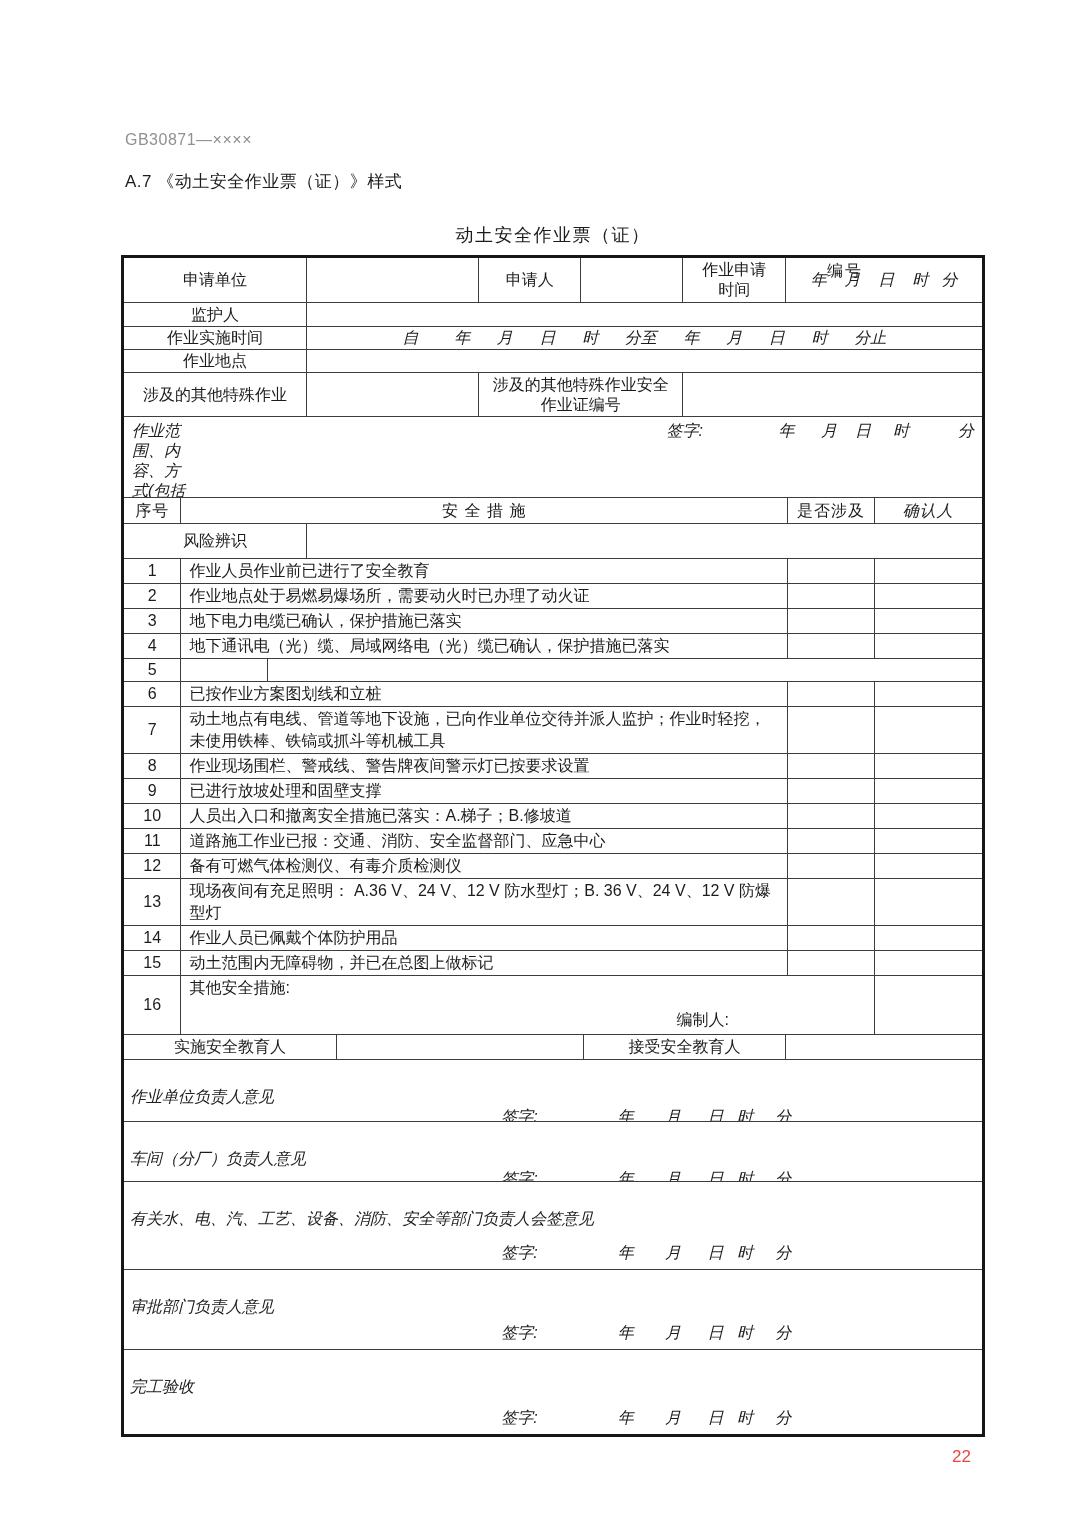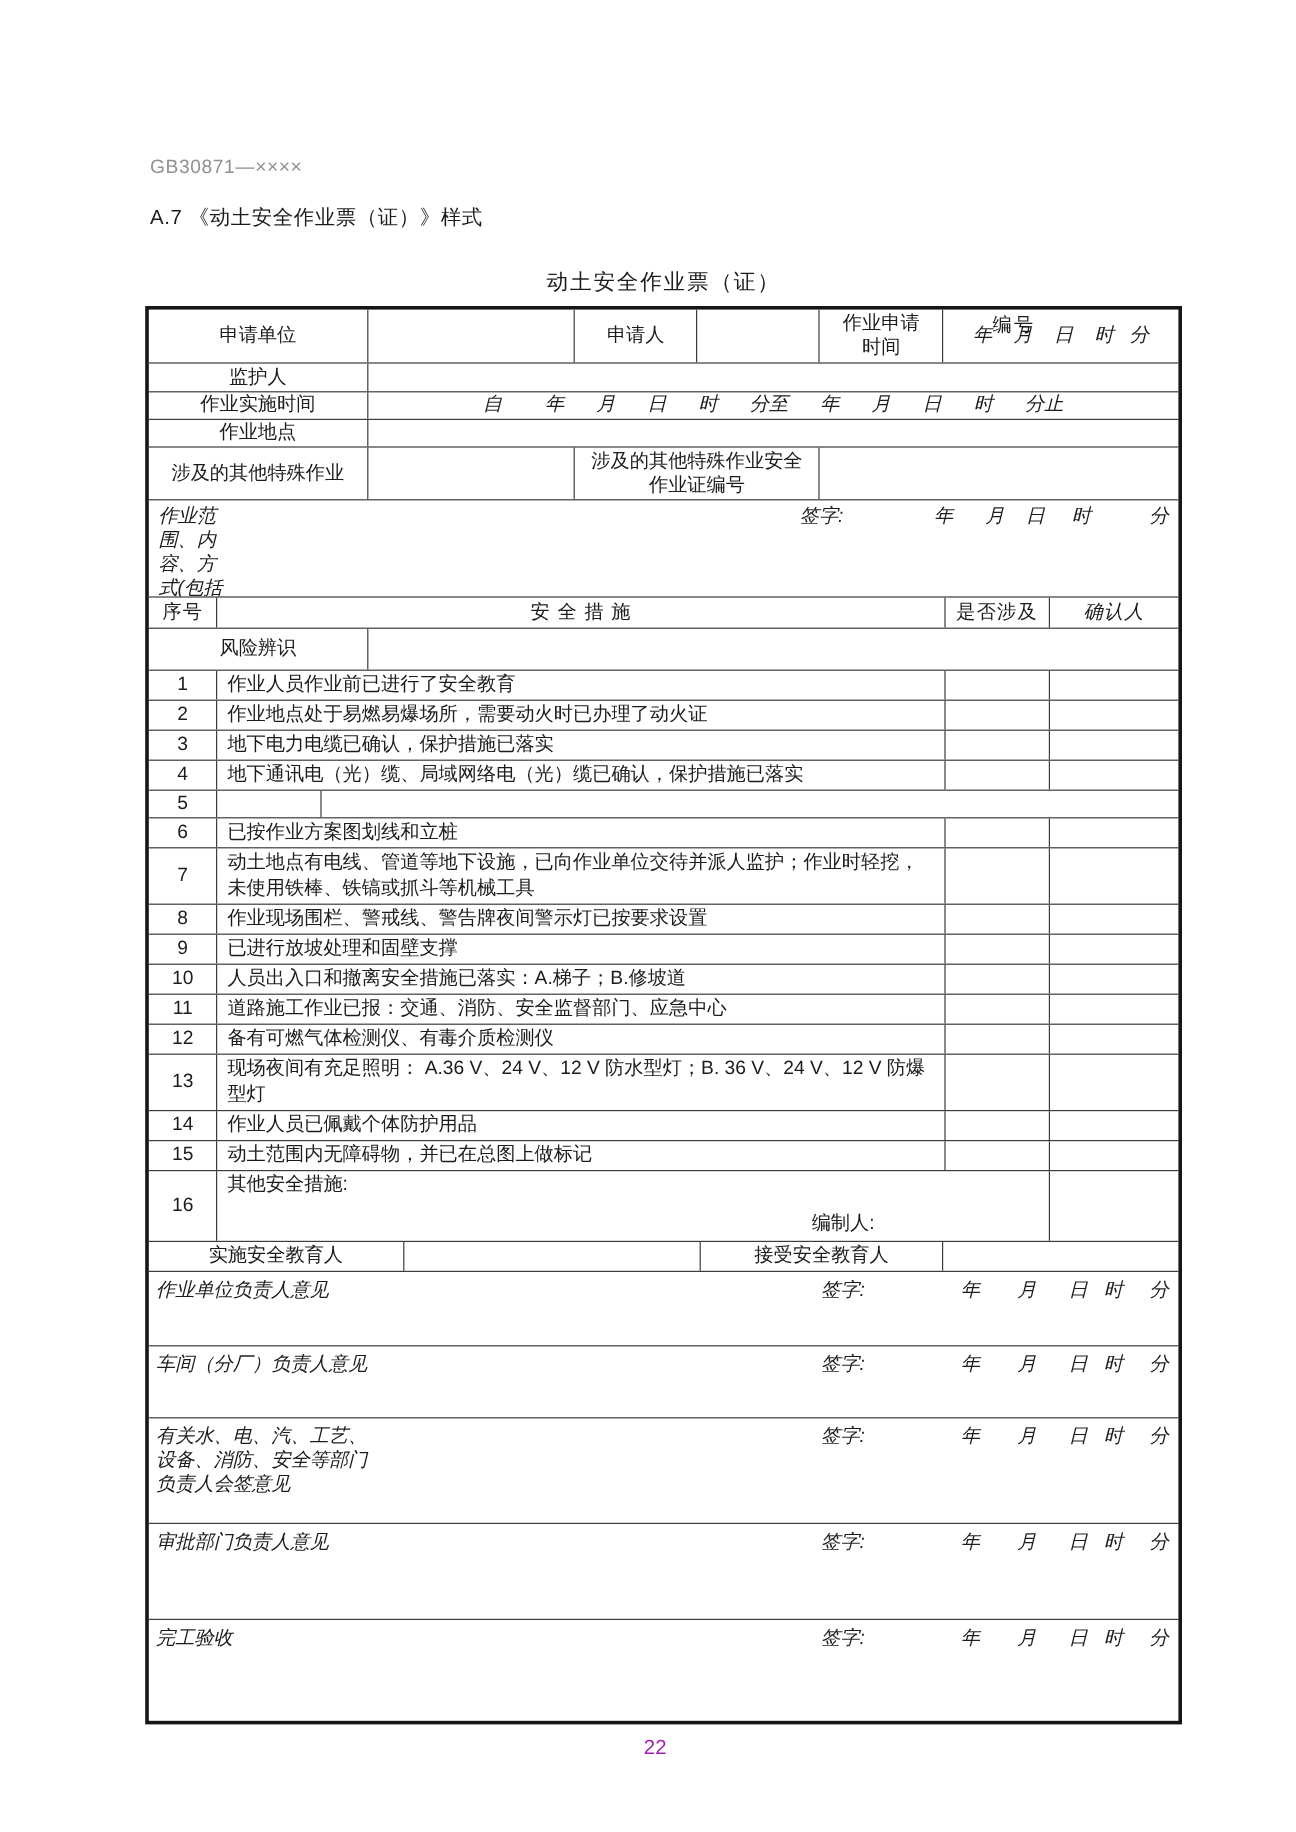--- a/index.html
+++ b/index.html
@@ -46,26 +46,26 @@
   .hdr-cell { letter-spacing:1px; }
 
   .scope-cell { flex-direction:row; align-items:stretch; justify-content:space-between;
                 padding:4px 8px 6px 8px; }
   .scope-sign { padding-left:56%; white-space:pre; }
 
   .other-cell { flex-direction:column; align-items:stretch; justify-content:space-between;
                 padding:2px 8px 4px 8px; }
   .compiler { padding-left:72%; white-space:pre; }
 
-  .opinion-cell { align-items:stretch; justify-content:space-between;
-                  padding:6px 8px 6px 6px; }
+  .opinion-cell { flex-direction:column; align-items:stretch; justify-content:space-between;
+                  padding:6px 8px 6px 6px;margin-top:21px; }
   .op-sign { padding-left:44%; white-space:pre; }
 
-  .page-number { width:864px; text-align:center; padding-right:14px;
-                 color:#a21caf; font-size:17px; margin-top:10px; }
+  .page-number { width:864px; text-align:right; padding-right:14px;
+                 color:#ef4444; font-size:17px; margin-top:10px; }
 </style>
 </head>
 <body>
 
 <div class="sheet">
 
   <div class="doc-code">GB30871—××××</div>
   <div class="section-heading">A.7 《动土安全作业票（证）》样式</div>
 
   <div class="title-row">

